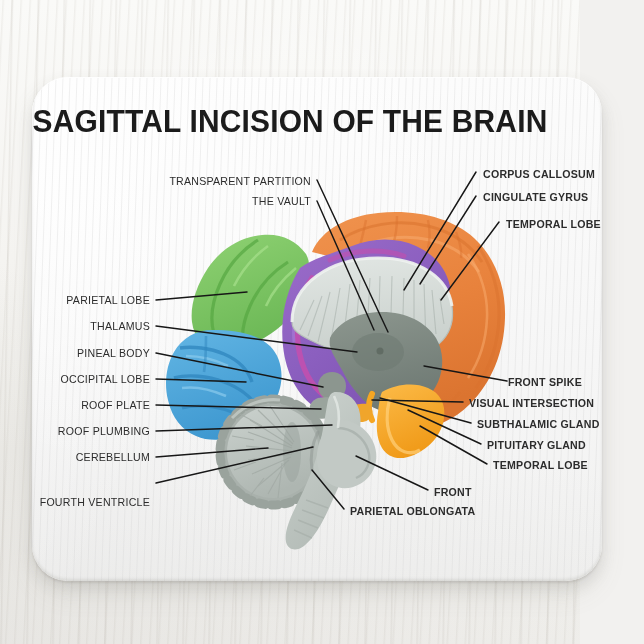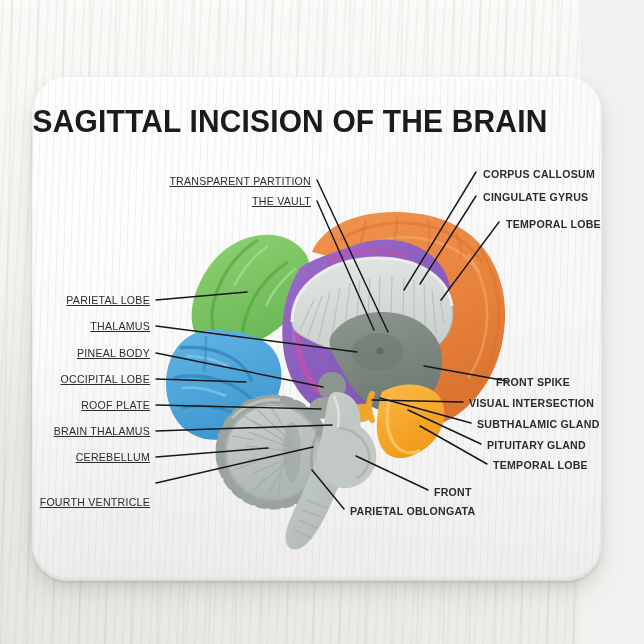--- a/index.html
+++ b/index.html
@@ -89,21 +89,21 @@
     white-space:nowrap;
   }
 
   
   .lbl{
     position:absolute;
     font-size:10.6px;font-weight:400;letter-spacing:.25px;
     color:#2c2c2c;white-space:nowrap;
     font-family:"Liberation Sans", sans-serif;
   }
-  .lbl.r{transform:translate(-100%,-50%);text-decoration:underline;}
+  .lbl.r{transform:translate(-100%,-50%);}
   .lbl.l{transform:translate(0,-50%);font-weight:bold;}
 
   svg.art{position:absolute;left:0;top:0;width:644px;height:644px;overflow:visible;}
   .leader{stroke:#171717;stroke-width:1.45;fill:none;stroke-linecap:round;}
 </style>
 </head>
 <body>
 
 <div id="stage">
 
@@ -403,27 +403,27 @@
     <div class="lbl l" style="left:483px;top:197px">CINGULATE GYRUS</div>
     <div class="lbl l" style="left:506px;top:224px">TEMPORAL LOBE</div>
   </div>
 
   <div>
     <div class="lbl r" style="left:150px;top:300px">PARIETAL LOBE</div>
     <div class="lbl r" style="left:150px;top:326px">THALAMUS</div>
     <div class="lbl r" style="left:150px;top:353px">PINEAL BODY</div>
     <div class="lbl r" style="left:150px;top:379px">OCCIPITAL LOBE</div>
     <div class="lbl r" style="left:150px;top:405px">ROOF PLATE</div>
-    <div class="lbl r" style="left:150px;top:431px">BRAIN THALAMUS</div>
+    <div class="lbl r" style="left:150px;top:431px">ROOF PLUMBING</div>
     <div class="lbl r" style="left:150px;top:457px">CEREBELLUM</div>
     <div class="lbl r" style="left:150px;top:502px">FOURTH VENTRICLE</div>
   </div>
 
   <div>
-    <div class="lbl l" style="left:496px;top:382px">FRONT SPIKE</div>
+    <div class="lbl l" style="left:508px;top:382px">FRONT SPIKE</div>
     <div class="lbl l" style="left:469px;top:403px">VISUAL INTERSECTION</div>
     <div class="lbl l" style="left:477px;top:424px">SUBTHALAMIC GLAND</div>
     <div class="lbl l" style="left:487px;top:445px">PITUITARY GLAND</div>
     <div class="lbl l" style="left:493px;top:465px">TEMPORAL LOBE</div>
   </div>
 
   <div>
     <div class="lbl l" style="left:434px;top:492px">FRONT</div>
     <div class="lbl l" style="left:350px;top:511px">PARIETAL OBLONGATA</div>
   </div>

